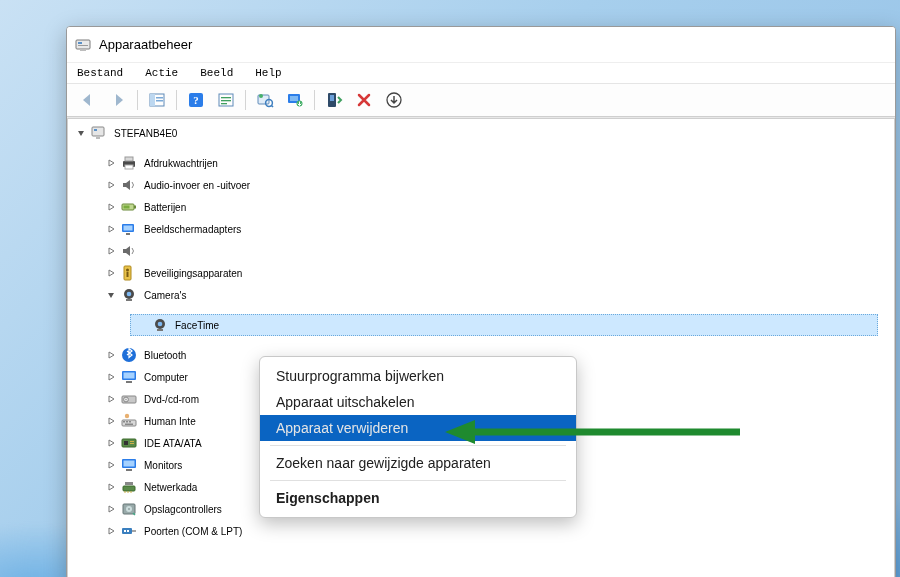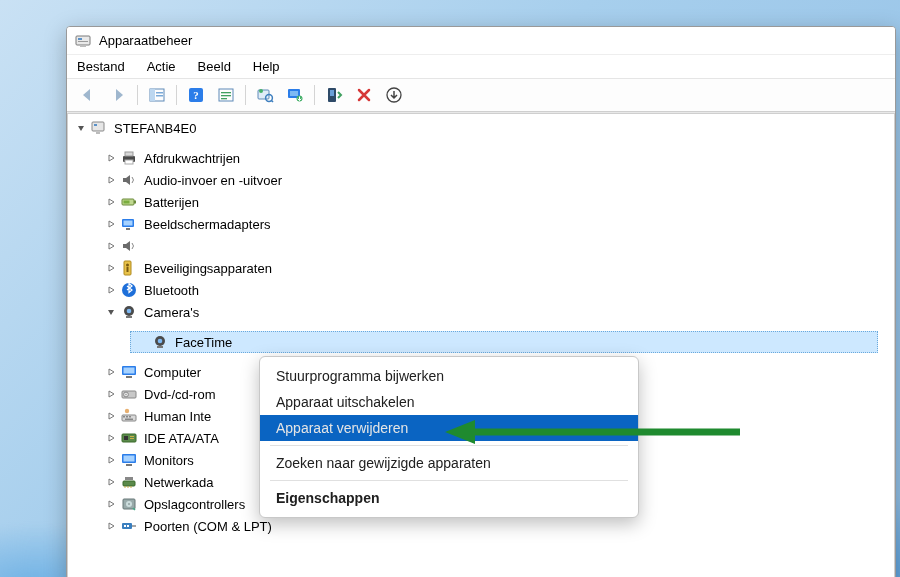--- a/index.html
+++ b/index.html
@@ -32,36 +32,36 @@
     background: #ffffff;
     border: 1px solid #999;
     border-radius: 4px 4px 0 0;
     box-shadow: 0 6px 22px rgba(0,0,0,0.25);
     display: flex; flex-direction: column;
     overflow: hidden;
   }
 
   .titlebar {
     display: flex; align-items: center; gap: 8px;
-    height: 28px; padding: 0 8px;
+    height: 36px; padding: 0 8px;
     background: #fff;
     border-bottom: 1px solid #eee;
   }
   .title-icon {
     width: 16px; height: 16px;
     display: inline-flex;
   }
   .title-text { font-size: 13px; color: #000; }
 
   .menubar {
     display: flex; gap: 22px;
     padding: 4px 10px;
     border-bottom: 1px solid #e5e5e5;
   }
-  .menubar span { font-size: 13px; color: #000; cursor: default; }
+  .menubar span { font-size: 11px; color: #000; cursor: default; font-family: Liberation Mono, monospace; }
 
   .toolbar {
     display: flex; align-items: center;
     padding: 4px 6px;
     border-bottom: 1px solid #cfcfcf;
     background: #fdfdfd;
   }
   .toolbar .btn {
     width: 28px; height: 24px;
     display: inline-flex; align-items: center; justify-content: center;
@@ -106,32 +106,32 @@
     margin-right: 2px;
     flex-shrink: 0;
   }
   .tree-icon {
     width: 18px; height: 18px;
     display: inline-flex; align-items: center; justify-content: center;
     margin-right: 6px;
     flex-shrink: 0;
   }
   .tree-icon svg { width: 18px; height: 18px; }
-  .node-label { font-size: 13px; color: #000; }
+  .node-label { font-size: 10px; color: #000; }
   .node.selected {
     background: #cde8ff;
     border: 1px dotted #6aa9dc;
   }
   .node.selected .node-label { color: #000; }
 
   
   .ctx-menu {
     position: absolute;
     left: 259px; top: 356px;
-    width: 380px;
+    width: 318px;
     background: #fff;
     border: 1px solid #c8c8c8;
     border-radius: 6px;
     box-shadow: 0 6px 18px rgba(0,0,0,0.25);
     padding: 6px 0;
     font-size: 14px;
   }
   .ctx-item {
     padding: 5px 16px;
     color: #202020;
@@ -371,36 +371,20 @@
                       <rect x="6.5" y="8" width="2" height="5" fill="#7a5a10"></rect>
                     </svg>
                   </span>
                   <span class="node-label">Beveiligingsapparaten</span>
                 </div>
               </li>
               <li>
                 <div class="node">
                   <span class="caret">
                     <svg width="10" height="10" viewBox="0 0 10 10">
-                      <path d="M3 2 L8 5 L3 8 Z" fill="none" stroke="#777"></path>
-                    </svg>
-                  </span>
-                  <span class="tree-icon">
-                    <svg viewBox="0 0 18 18">
-                      <circle cx="9" cy="9" r="7" fill="#1e6fd9"></circle>
-                      <path d="M7 5 l5 4 l-3 2.5 v-9 l3 2.5 l-5 4" stroke="#fff" stroke-width="1.2" fill="none"></path>
-                    </svg>
-                  </span>
-                  <span class="node-label">Bluetooth</span>
-                </div>
-              </li>
-              <li>
-                <div class="node">
-                  <span class="caret">
-                    <svg width="10" height="10" viewBox="0 0 10 10">
                       <path d="M2 3 L8 3 L5 8 Z" fill="#555"></path>
                     </svg>
                   </span>
                   <span class="tree-icon">
                     <svg viewBox="0 0 18 18">
                       <ellipse cx="9" cy="8" rx="5" ry="5" fill="#4b4b4b"></ellipse>
                       <circle cx="9" cy="8" r="2.3" fill="#7eb9f3"></circle>
                       <rect x="6" y="13" width="6" height="2" fill="#777"></rect>
                     </svg>
                   </span>
@@ -424,20 +408,36 @@
               </li>
               <li>
                 <div class="node">
                   <span class="caret">
                     <svg width="10" height="10" viewBox="0 0 10 10">
                       <path d="M3 2 L8 5 L3 8 Z" fill="none" stroke="#777"></path>
                     </svg>
                   </span>
                   <span class="tree-icon">
                     <svg viewBox="0 0 18 18">
+                      <circle cx="9" cy="9" r="7" fill="#1e6fd9"></circle>
+                      <path d="M7 5 l5 4 l-3 2.5 v-9 l3 2.5 l-5 4" stroke="#fff" stroke-width="1.2" fill="none"></path>
+                    </svg>
+                  </span>
+                  <span class="node-label">Bluetooth</span>
+                </div>
+              </li>
+              <li>
+                <div class="node">
+                  <span class="caret">
+                    <svg width="10" height="10" viewBox="0 0 10 10">
+                      <path d="M3 2 L8 5 L3 8 Z" fill="none" stroke="#777"></path>
+                    </svg>
+                  </span>
+                  <span class="tree-icon">
+                    <svg viewBox="0 0 18 18">
                       <rect x="2" y="3" width="14" height="9" rx="1" fill="#2b7de9"></rect>
                       <rect x="3.5" y="4.5" width="11" height="6" fill="#a6d2ff"></rect>
                       <rect x="6" y="13" width="6" height="2" fill="#777"></rect>
                     </svg>
                   </span>
                   <span class="node-label">Computer</span>
                 </div>
               </li>
               <li>
                 <div class="node">

